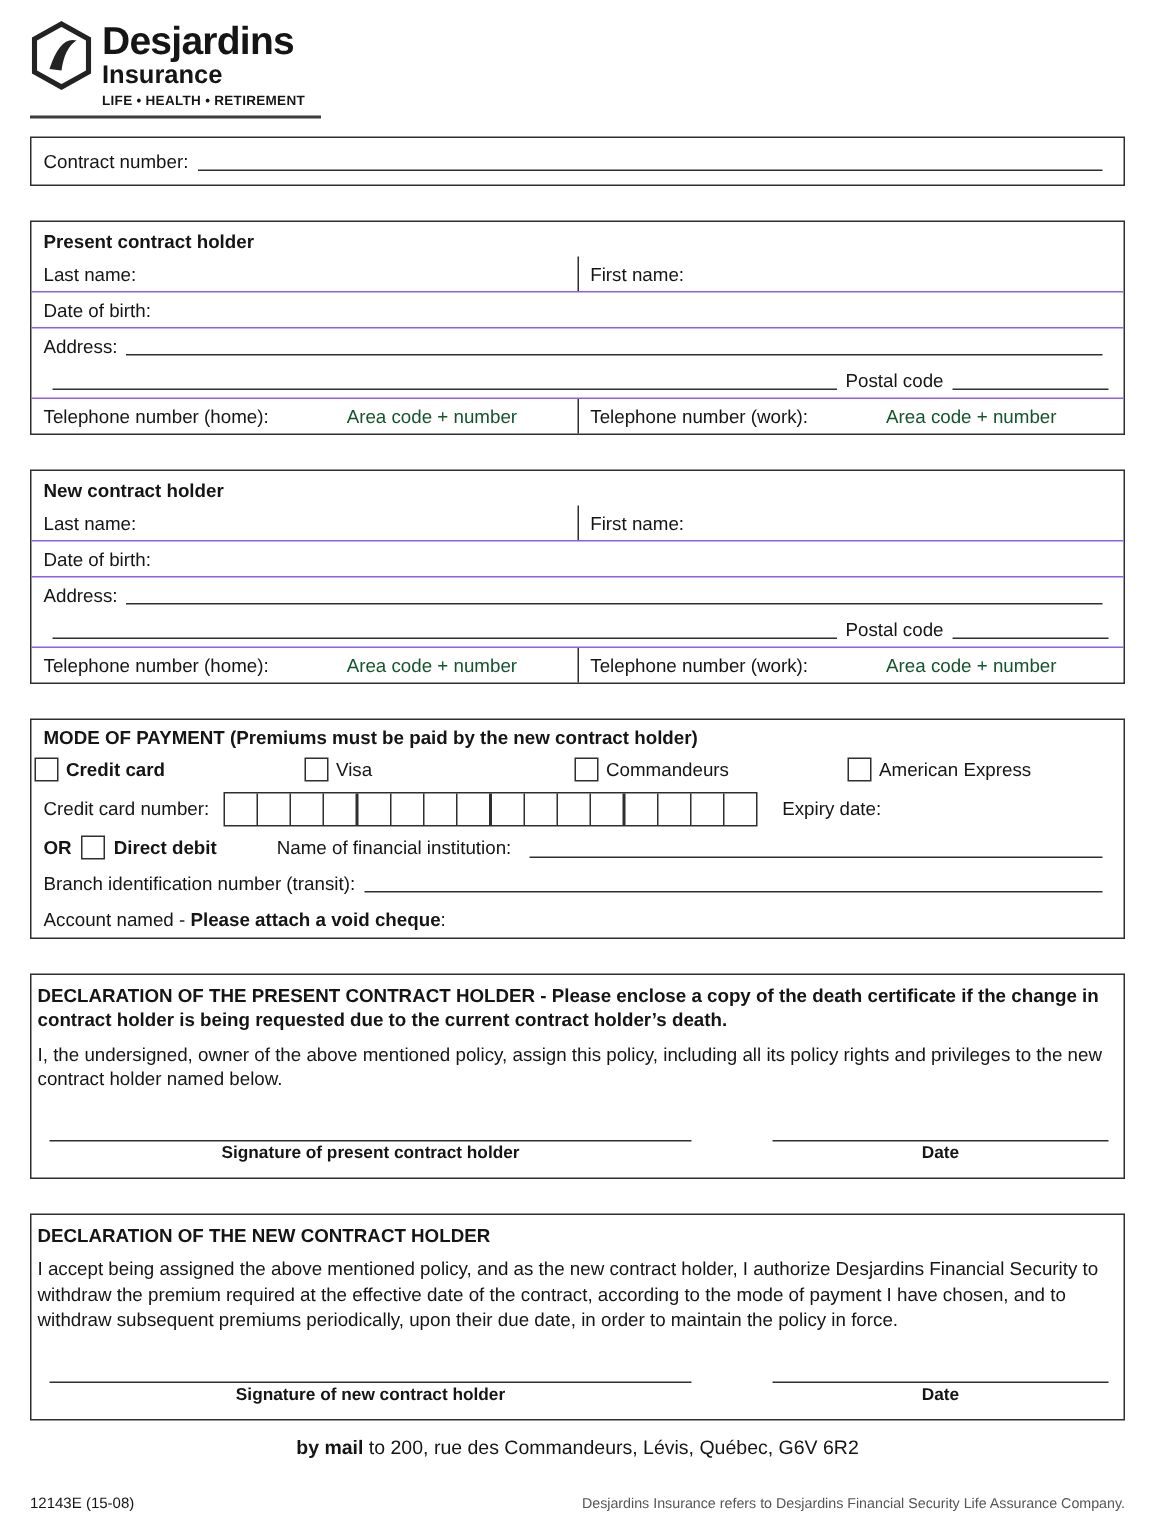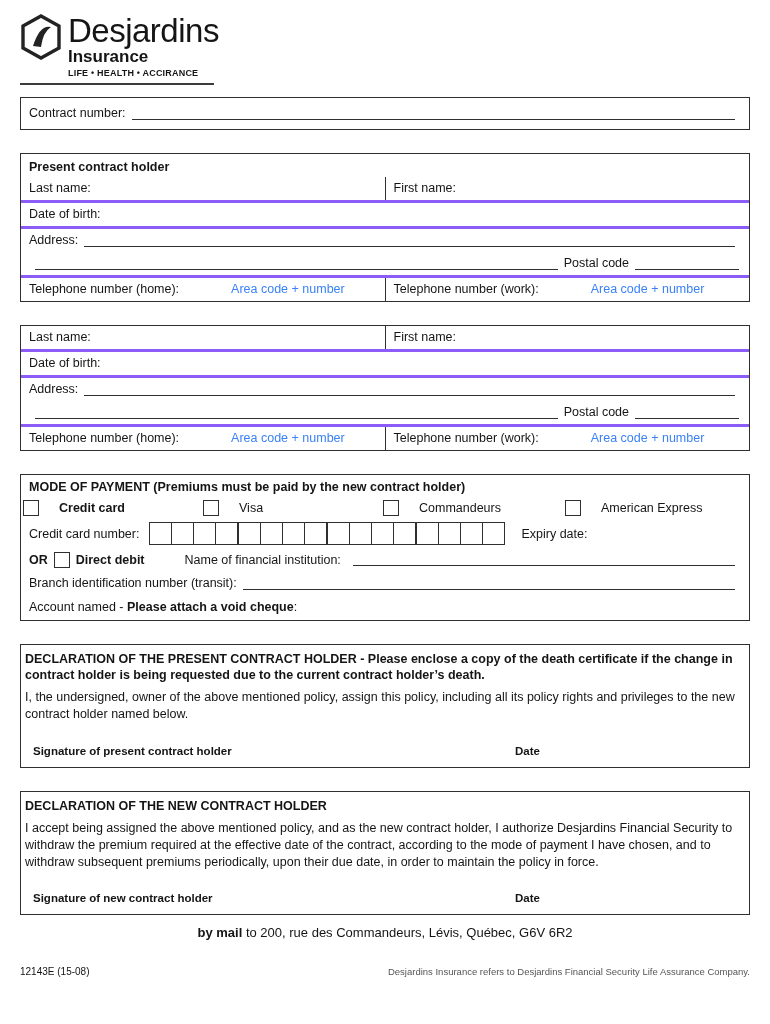--- a/index.html
+++ b/index.html
@@ -6,64 +6,64 @@
   body{width:770px;height:1024px;background:#ffffff;color:#151515;
        font-family:"Liberation Sans",sans-serif;overflow:hidden}
   .page{padding:14px 20px 0}
 
   
   .hdr{display:flex;align-items:flex-start;margin-bottom:12px}
   .brand{width:194px;border-bottom:2px solid #3c3c3c;padding-bottom:5px}
   .brand-top{display:flex;gap:6px;align-items:flex-start}
   .logo{width:42px;height:46px;flex:0 0 auto}
   .brand-names{line-height:1.04}
-  .brand-name{font-size:33px;font-weight:normal;letter-spacing:-0.5px}
+  .brand-name{font-size:26px;font-weight:bold;letter-spacing:-0.5px}
   .brand-sub{font-size:17px;font-weight:bold}
   .tagline{font-size:9px;font-weight:bold;margin-left:48px;margin-top:2px;letter-spacing:.2px;white-space:nowrap}
   .product{background:#3d3d3d;color:#d6d6d6;font-size:10px;letter-spacing:2px;
            line-height:1.5;padding:7px 11px;margin-left:18px;margin-top:5px;white-space:nowrap}
   .doc-title{flex:1;text-align:right;font-size:17px;font-weight:bold;padding-top:9px;letter-spacing:.2px}
 
   
   .box{border:1px solid #2f2f2f;margin-bottom:23px;font-size:12.5px}
   .sec-title{font-weight:bold;padding:6px 8px 3px}
   .row{display:flex;align-items:center;padding:0 8px;min-height:23px}
   .row.tall{min-height:31px}
-  .bb{border-bottom:3px solid #8b5cf6}
+  .bb{border-bottom:1px solid #8b5cf6}
   .split{padding:0}
   .split .cell{flex:1;display:flex;align-items:center;padding:0 8px;min-height:23px}
   .split .cell:first-child{border-right:1px solid #2f2f2f}
   .wline{border-bottom:1px solid #2f2f2f;height:12px;flex:1;margin:0 6px}
   .wline.short{flex:0 0 104px;margin-right:2px}
-  .ph{color:#3b82f6;margin-left:52px}
+  .ph{color:#14532d;margin-left:52px}
 
   
   .pay-title{font-weight:bold;padding:5px 8px 2px}
   .pay-opts{display:flex;align-items:center;min-height:24px;padding:0 2px}
-  .opt{display:flex;align-items:center;gap:20px}
+  .opt{display:flex;align-items:center;gap:5px}
   .opt1{width:180px;font-weight:bold}
   .opt2{width:180px}
   .opt3{width:182px}
   .cb{width:14px;height:14px;border:1px solid #2f2f2f;background:#fff;flex:0 0 auto}
   .card-row{display:flex;align-items:center;padding:0 8px;min-height:28px}
   .card-strip{display:flex;border:1px solid #2f2f2f;margin-left:10px;height:21px}
   .card-cell{width:21px;border-right:1px solid #2f2f2f}
   .card-cell.g{border-right-width:2px}
   .card-cell:last-child{border-right:none}
   .expiry{margin-left:16px}
   .or-row{display:flex;align-items:center;padding:0 8px;min-height:24px;gap:6px}
   .b{font-weight:bold}
   .inst-lbl{margin-left:34px}
 
   
   .decl{padding:6px 4px 10px}
   .decl-head{font-weight:bold;line-height:1.3}
   .decl-body{line-height:1.34;margin-top:6px}
   .sig-row{display:flex;justify-content:space-between;margin-top:20px}
-  .sig{display:flex;flex-direction:row}
+  .sig{display:flex;flex-direction:column}
   .sig .line{border-bottom:1px solid #2f2f2f;height:12px}
   .sig .cap{font-weight:bold;font-size:11.5px;text-align:center;margin-top:2px}
   .sig.main{width:428px;margin-left:8px}
   .sig.date{width:224px;margin-right:6px}
 
   
   .return{text-align:center;font-size:13px;line-height:1.55;margin-top:2px}
   .bottom{display:flex;justify-content:space-between;align-items:flex-end;margin-top:22px;font-size:10px}
   .bottom .disc{color:#555;font-size:9.5px}
 </style>
@@ -79,21 +79,21 @@
           <svg viewBox="0 0 42 46" width="42" height="46">
             <polygon points="21,2 39,12 39,34 21,44 3,34 3,12" fill="none" stroke="#232323" stroke-width="3.4"></polygon>
             <path d="M13 32 Q20 10 31 13 Q23 18 21 33 Z" fill="#232323"></path>
           </svg>
         </div>
         <div class="brand-names">
           <div class="brand-name">Desjardins</div>
           <div class="brand-sub">Insurance</div>
         </div>
       </div>
-      <div class="tagline">LIFE • HEALTH • ACCIRANCE</div>
+      <div class="tagline">LIFE • HEALTH • RETIREMENT</div>
     </div>
   </div>
 
   <div class="box">
     <div class="row tall">
       <span>Contract number:</span>
       <span class="wline"></span>
     </div>
   </div>
 
@@ -128,20 +128,21 @@
         <span class="ph">Area code + number</span>
       </div>
       <div class="cell">
         <span>Telephone number (work):</span>
         <span class="ph">Area code + number</span>
       </div>
     </div>
   </div>
 
   <div class="box">
+    <div class="sec-title">New contract holder</div>
     <div class="row split bb">
       <div class="cell">
         <span>Last name:</span>
         <span class="wline" style="border:none"></span>
       </div>
       <div class="cell">
         <span>First name:</span>
         <span class="wline" style="border:none"></span>
       </div>
     </div>

